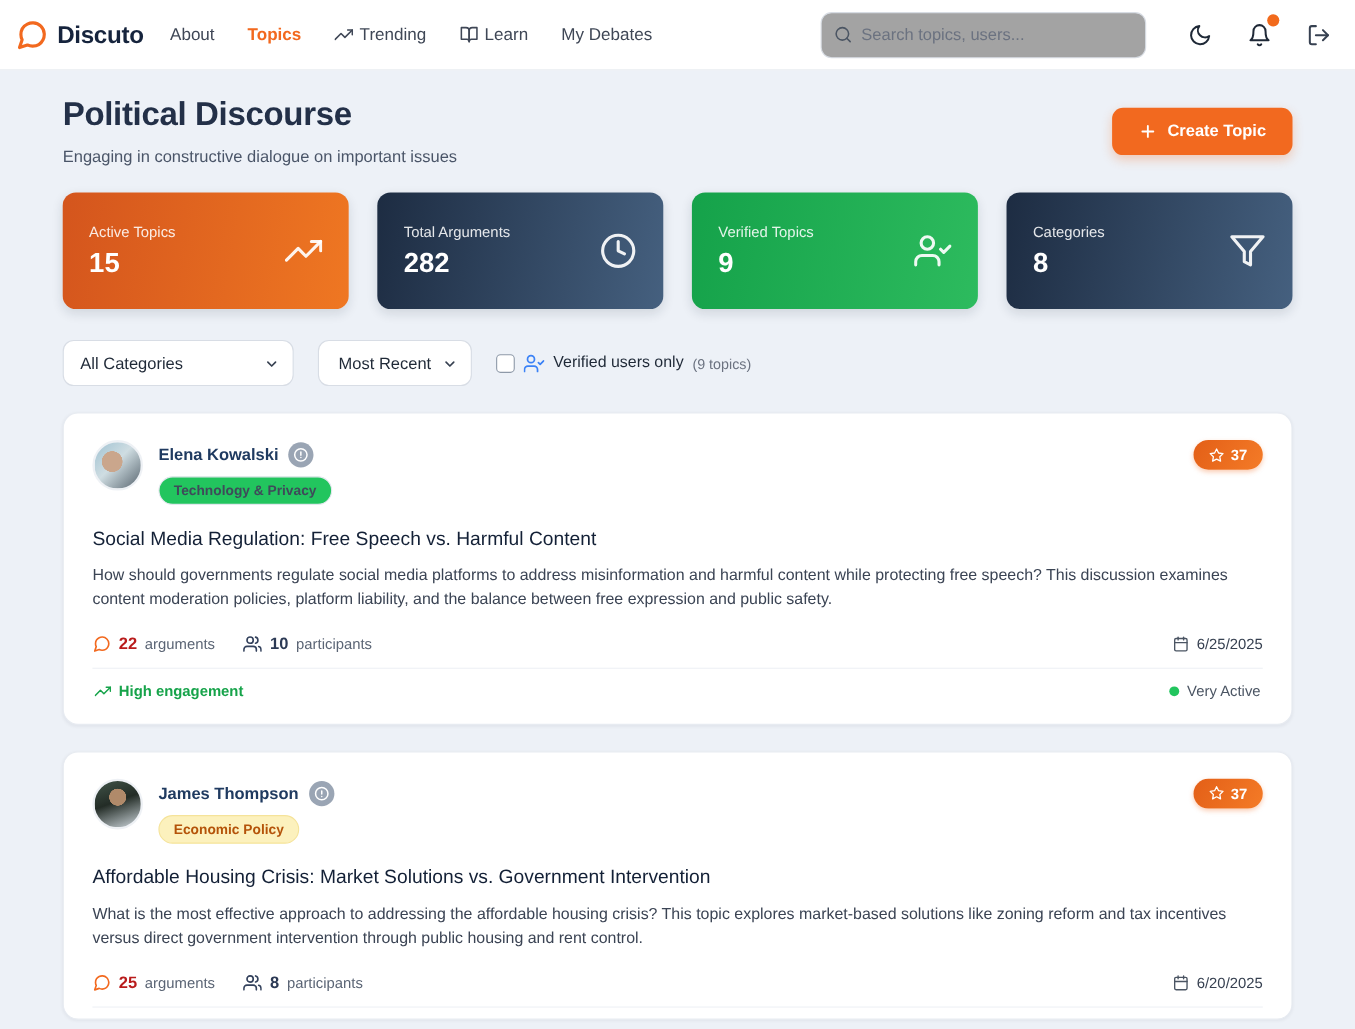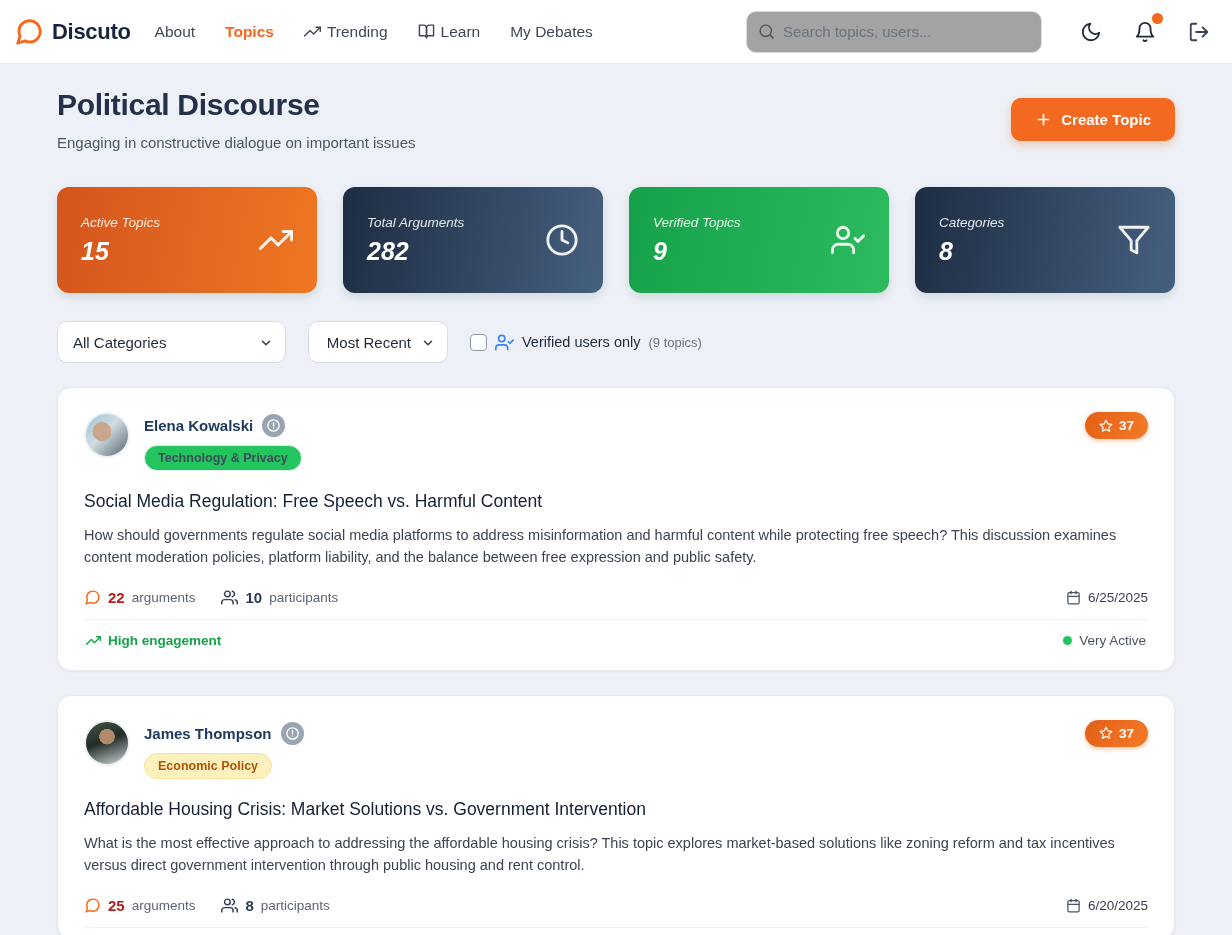--- a/index.html
+++ b/index.html
@@ -45,41 +45,41 @@
   .page-title { font-size:30px; font-weight:700; color:#233048; letter-spacing:-.3px; }
   .page-sub { font-size:15px; color:#4a5568; margin-top:12px; }
   .create-btn {
     display:flex; align-items:center; gap:9px; margin-top:10px;
     background:#f2691f; color:#fff; border:none; border-radius:10px;
     padding:13px 24px; font-size:15px; font-weight:600; font-family:inherit; cursor:pointer;
     box-shadow:0 4px 10px rgba(242,105,31,.30);
   }
 
   
-  .stats { display:grid; grid-template-columns:repeat(4,1fr); gap:26px; margin-top:36px;font-style:italic; }
+  .stats { display:grid; grid-template-columns:repeat(4,1fr); gap:26px; margin-top:24px; }
   .stat-card {
     height:106px; border-radius:12px; padding:20px 24px;
     display:flex; justify-content:space-between; align-items:center;
     color:#fff; box-shadow:0 4px 10px rgba(20,30,50,.12);
   }
   .stat-card.orange { background:linear-gradient(100deg,#d4551d 0%,#ef7722 100%); }
   .stat-card.navy   { background:linear-gradient(100deg,#1d2c42 0%,#45607f 100%); }
   .stat-card.green  { background:linear-gradient(100deg,#15a24a 0%,#2dbb5e 100%); }
   .stat-label { font-size:13.5px; color:rgba(255,255,255,.88); }
   .stat-value { font-size:25px; font-weight:700; margin-top:7px; }
   .stat-icon { color:rgba(255,255,255,.92); }
 
   
   .filters { display:flex; align-items:center; gap:22px; margin-top:28px; }
   .select {
     position:relative; height:42px; background:#fff; border:1px solid #d8dde5; border-radius:10px;
     display:flex; align-items:center; padding:0 36px 0 15px; font-size:15px; color:#1f2937; cursor:pointer;
   }
   .select .chev { position:absolute; right:12px; top:14px; color:#374151; }
-  .select.cat { width:229px; }
+  .select.cat { width:210px; }
   .select.sort { width:140px;justify-content:flex-end; }
   .verified-filter { display:flex; align-items:center; gap:8px; cursor:pointer; }
   .checkbox { width:17px; height:17px; border:1.5px solid #8e99a8; border-radius:4px; background:#fff; cursor:pointer; }
   .vf-label { font-size:14.5px; color:#1f2937; }
   .vf-count { font-size:13px; color:#6b7280; }
 
   
   .topic-card {
     background:#fff; border:1px solid #e7ebf1; border-radius:14px;
     padding:24px 26px 10px; margin-top:24px;

